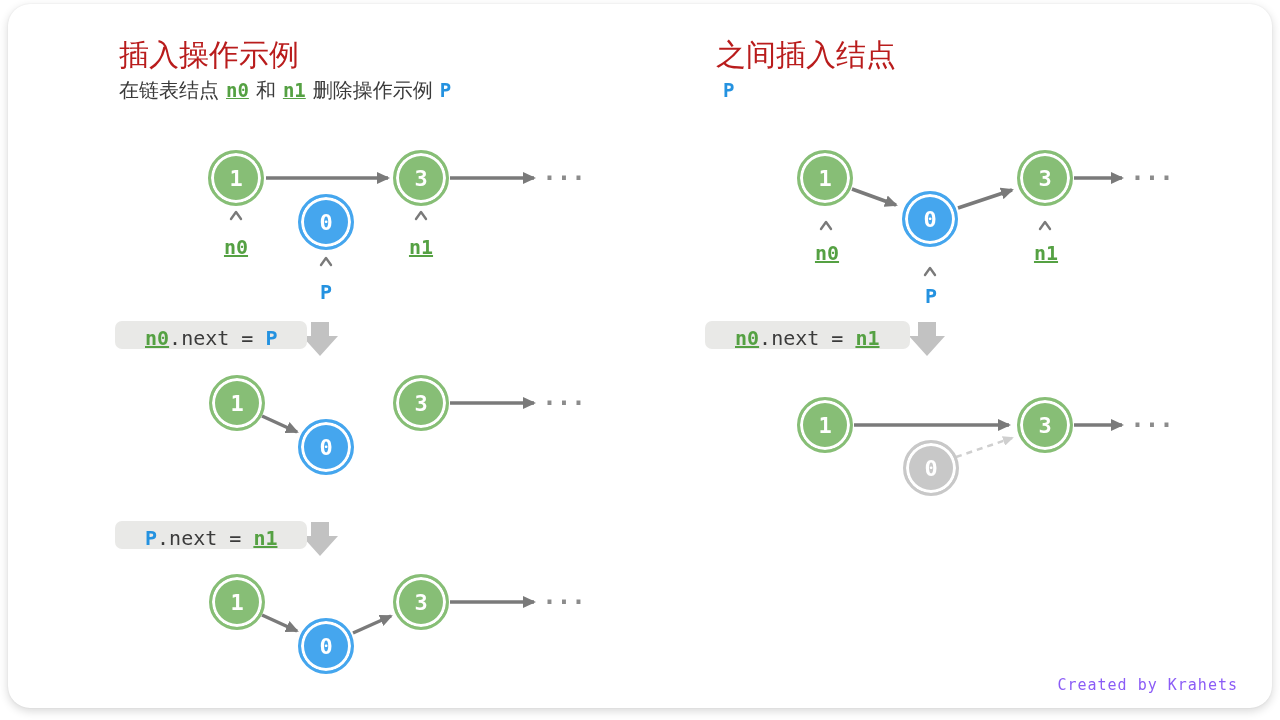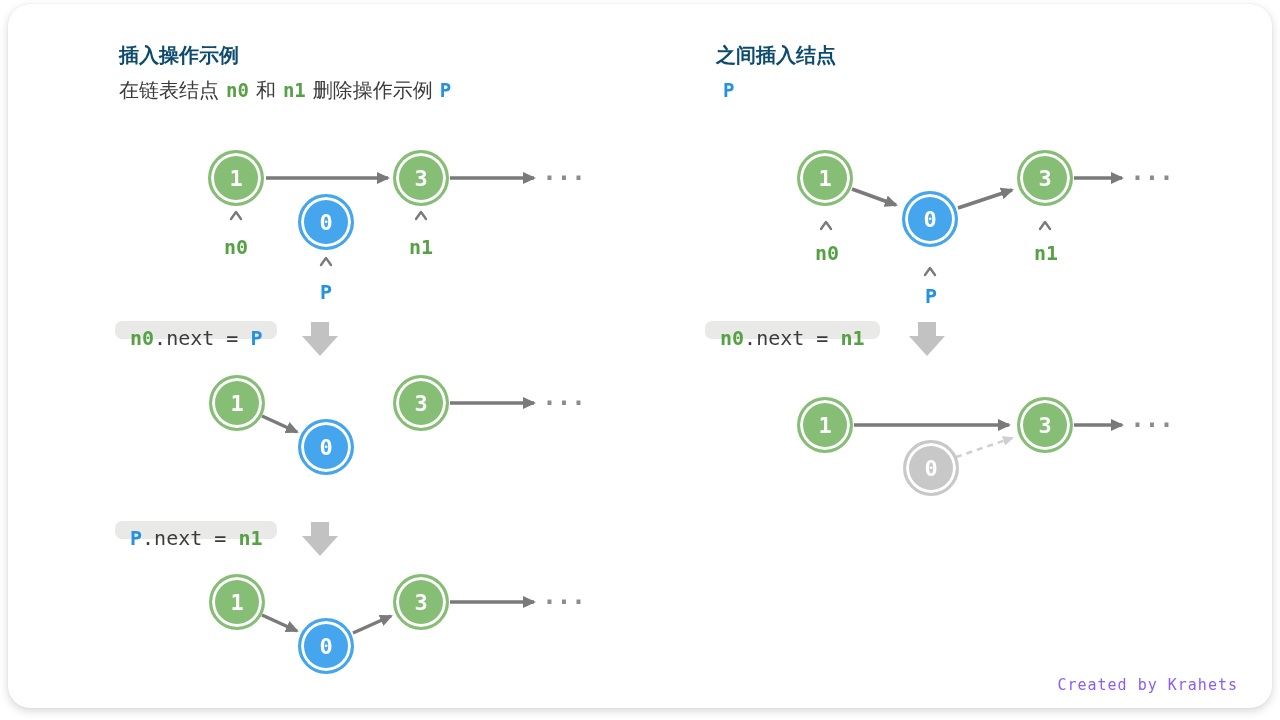--- a/index.html
+++ b/index.html
@@ -7,32 +7,32 @@
     width:1280px;height:720px;position:relative;overflow:hidden;
     background:#ffffff;
     font-family:"Liberation Sans","DejaVu Sans",sans-serif;
   }
   .card{
     position:absolute;left:8px;top:4px;right:8px;bottom:12px;
     background:#ffffff;border-radius:22px;
     box-shadow:0 3px 10px rgba(0,0,0,0.16),0 0 2px rgba(0,0,0,0.07);
   }
   .section-title{
-    position:absolute;font-size:20px;font-weight:bold;color:#0c4a6e;
+    position:absolute;font-size:30px;font-weight:normal;color:#b91c1c;
     line-height:24px;white-space:nowrap;
   }
   .section-subtitle{
     position:absolute;font-size:20px;color:#3a3a3a;line-height:26px;
     white-space:nowrap;display:flex;align-items:center;
   }
   .tok{
     font-family:"DejaVu Sans Mono","Liberation Mono",monospace;
     font-weight:bold;font-size:19px;margin:0 7px;
   }
-  .green-text{color:#55a143;}
+  .green-text{color:#55a143;text-decoration:underline;}
   .blue-text{color:#2492e0;}
   .node{
     position:absolute;width:50px;height:50px;border-radius:50%;
     display:flex;align-items:center;justify-content:center;
     font-family:"DejaVu Sans Mono","Liberation Mono",monospace;
     font-weight:bold;font-size:22px;color:#ffffff;
     box-shadow:inset 0 0 0 3px #ffffff;
   }
   .node.green{background:#87be76;border:3px solid #87be76;}
   .node.blue{background:#45a6ee;border:3px solid #45a6ee;}
@@ -42,21 +42,21 @@
     font-family:"DejaVu Sans Mono","Liberation Mono",monospace;
     font-weight:bold;font-size:20px;white-space:nowrap;
   }
   .dots{
     position:absolute;transform:translateX(-50%);
     font-family:"DejaVu Sans Mono","Liberation Mono",monospace;
     font-weight:bold;font-size:24px;color:#8c8c8c;line-height:24px;
     letter-spacing:0px;white-space:nowrap;
   }
   .codebox{
-    position:absolute;height:18px;line-height:34px;padding:0 15px;
+    position:absolute;height:28px;line-height:34px;padding:0 30px;
     background:#e9e9e7;border-radius:7px;
     font-family:"DejaVu Sans Mono","Liberation Mono",monospace;
     font-size:20px;color:#3b3b3b;white-space:pre;
   }
   .codebox .kw{font-weight:bold;}
   .credit{
     position:absolute;right:42px;top:676px;
     font-family:"DejaVu Sans Mono","Liberation Mono",monospace;
     font-size:15px;color:#8b5cf6;letter-spacing:1px;
   }

